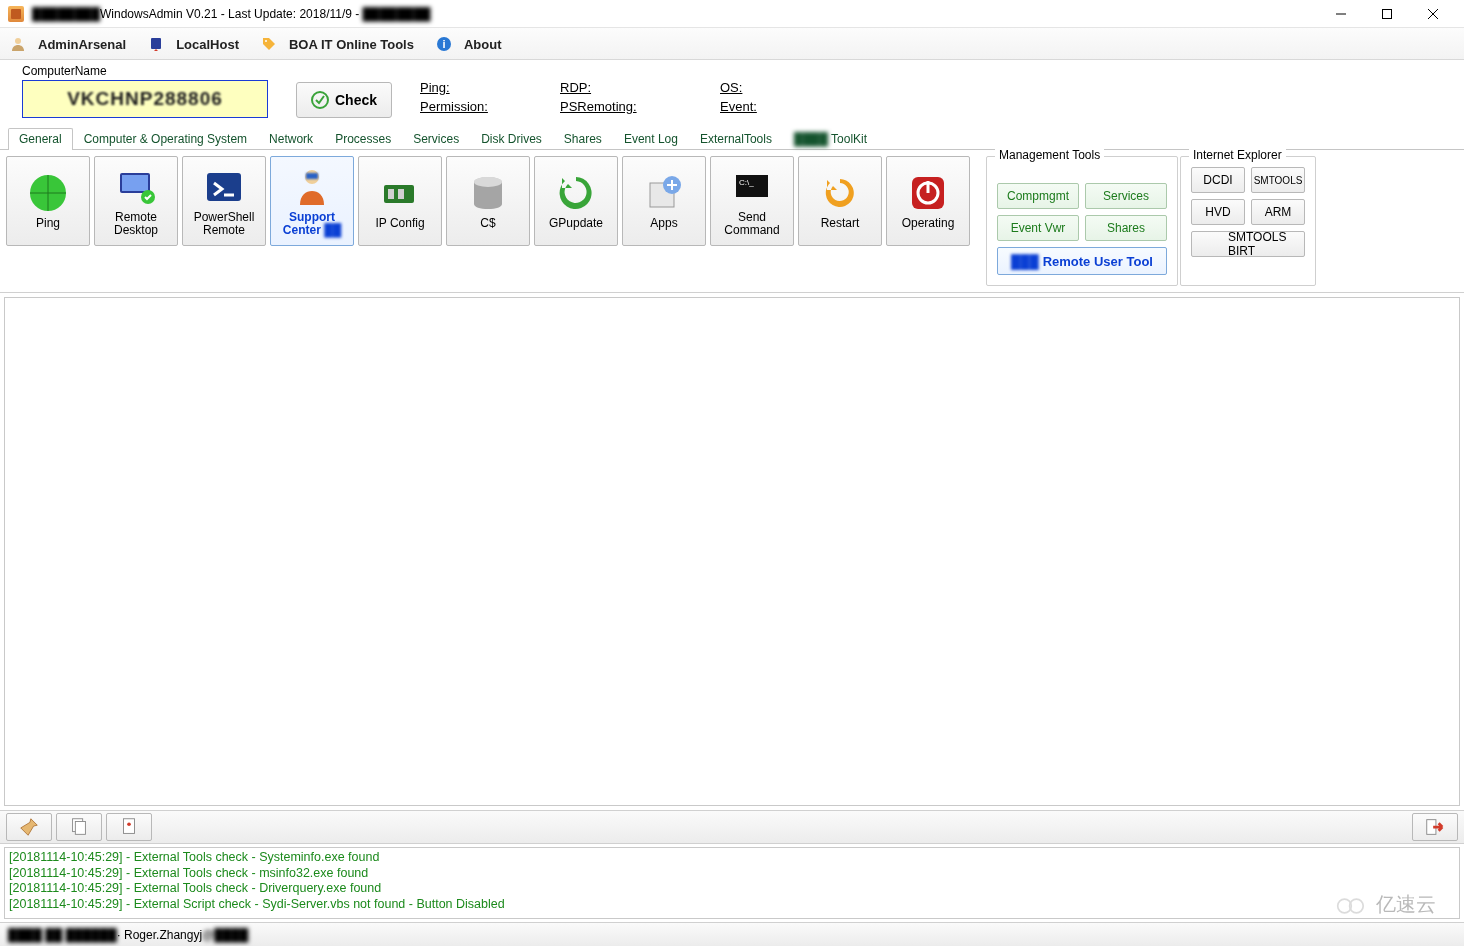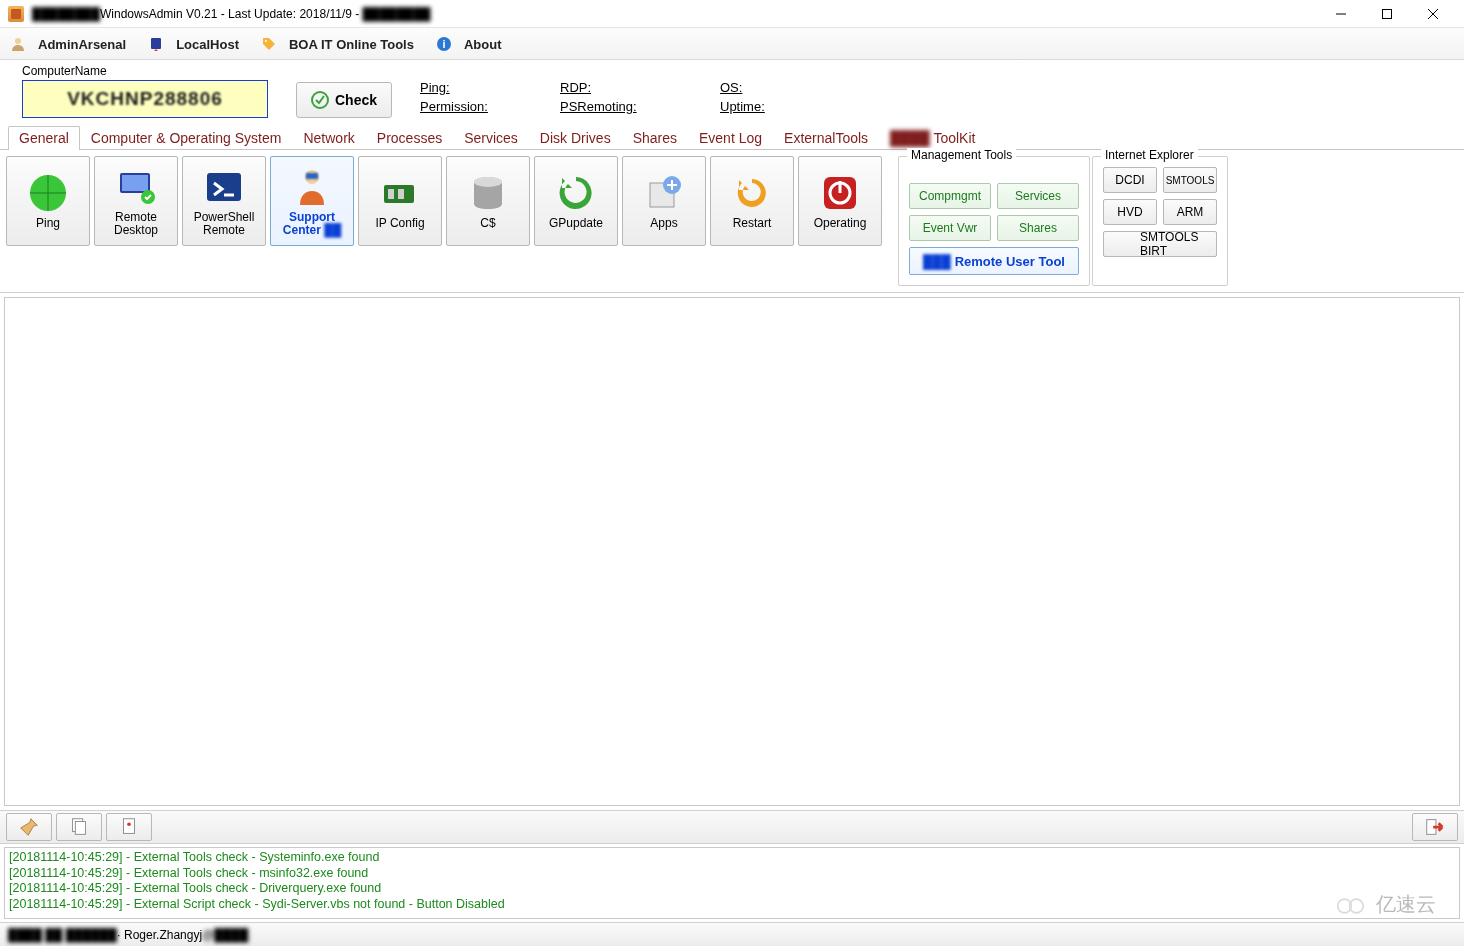--- a/index.html
+++ b/index.html
@@ -32,21 +32,21 @@
   .cname-input { width:246px; height:38px; border:1px solid #1a3bd6; background:#feffbf; display:flex; align-items:center; justify-content:center; }
   .cname-input span { font-weight:700; font-size:19px; letter-spacing:1px; color:#1b1b1b; filter:blur(1.2px);}
   .check-btn { margin-top:18px; width:96px; height:36px; border:1px solid #b8b8b8; border-radius:3px; background:linear-gradient(#fbfbfb,#ececec); display:flex; align-items:center; justify-content:center; gap:6px; font-weight:700; font-size:14px;}
   .check-btn .chk-icon{width:18px;height:18px;border:2px solid #3aa33a;border-radius:50%;display:flex;align-items:center;justify-content:center;}
   .check-btn .chk-icon svg{width:10px;height:10px;}
   .status-grid { margin-top:16px; display:grid; grid-template-columns:140px 160px 140px; row-gap:4px; font-size:13px; }
   .status-grid span { text-decoration:underline; color:#000;}
 
   
   .tabstrip { height:24px; display:flex; align-items:flex-end; padding:0 8px; border-bottom:1px solid #c5c5c5; gap:0;}
-  .tab { padding:3px 10px 4px 10px; font-size:14px; color:#7f1d1d; border:1px solid transparent; border-bottom:none; position:relative; top:1px; white-space:nowrap;}
+  .tab { padding:3px 10px 4px 10px; font-size:12px; color:#14532d; border:1px solid transparent; border-bottom:none; position:relative; top:1px; white-space:nowrap;}
   .tab.active { background:#fff; border-color:#c5c5c5; border-radius:2px 2px 0 0;}
   .tab .blur{filter:blur(2px);}
 
   
   .tool-area { display:flex; padding:6px; gap:6px; border-bottom:1px solid #d0d0d0;}
   .big-buttons { display:flex; gap:4px; }
   .big-btn { width:84px; height:90px; border:1px solid #b8b8b8; border-radius:2px; background:linear-gradient(#fcfcfc,#ececec); display:flex; flex-direction:column; align-items:center; justify-content:center; gap:2px; font-size:12px; color:#000; text-align:center; line-height:1.1;}
   .big-btn.selected { border-color:#7da9db; background:linear-gradient(#f4f8ff,#eaf2ff);}
   .big-btn.selected .lbl { color:#0a3fd4; font-weight:700;}
   .big-btn .ico { width:44px; height:44px; display:flex; align-items:center; justify-content:center;}
@@ -172,21 +172,21 @@
           </svg>
         </span>
       <span>Check</span>
     </div>
     <div class="status-grid">
       <span>Ping:</span>
       <span>RDP:</span>
       <span>OS:</span>
       <span>Permission:</span>
       <span>PSRemoting:</span>
-      <span>Uptime:</span>
+      <span>Event:</span>
     </div>
   </div>
 
   <div class="tabstrip" id="tabstrip">
       <div class="tab active">General</div>
       <div class="tab">Computer &amp; Operating System</div>
       <div class="tab">Network</div>
       <div class="tab">Processes</div>
       <div class="tab">Services</div>
       <div class="tab">Disk Drives</div>
@@ -270,20 +270,30 @@
         </div>
         <div class="big-btn">
           <div class="ico">
             <svg viewBox="0 0 44 44">
               <rect x="8" y="12" width="24" height="24" fill="#e8e8e8" stroke="#999"></rect>
               <circle cx="30" cy="14" r="9" fill="#7aa8e8"></circle>
               <path d="M30 9v10M25 14h10" stroke="#fff" stroke-width="2"></path>
             </svg>
           </div>
           <div class="lbl">Apps</div>
+        </div>
+        <div class="big-btn">
+          <div class="ico">
+            <svg viewBox="0 0 44 44">
+              <rect x="6" y="10" width="32" height="22" fill="#111"></rect>
+              <text x="9" y="20" fill="#fff" font-size="8" font-family="monospace">C:\_</text>
+            </svg>
+          </div>
+          <div class="lbl">Send
+Command</div>
         </div>
         <div class="big-btn">
           <div class="ico">
             <svg viewBox="0 0 44 44">
               <path d="M22 8a14 14 0 1 1-10 4l-3-3v10h10l-4-4a9 9 0 1 0 7-3z" fill="#f0a020"></path>
             </svg>
           </div>
           <div class="lbl">Restart</div>
         </div>
         <div class="big-btn">

